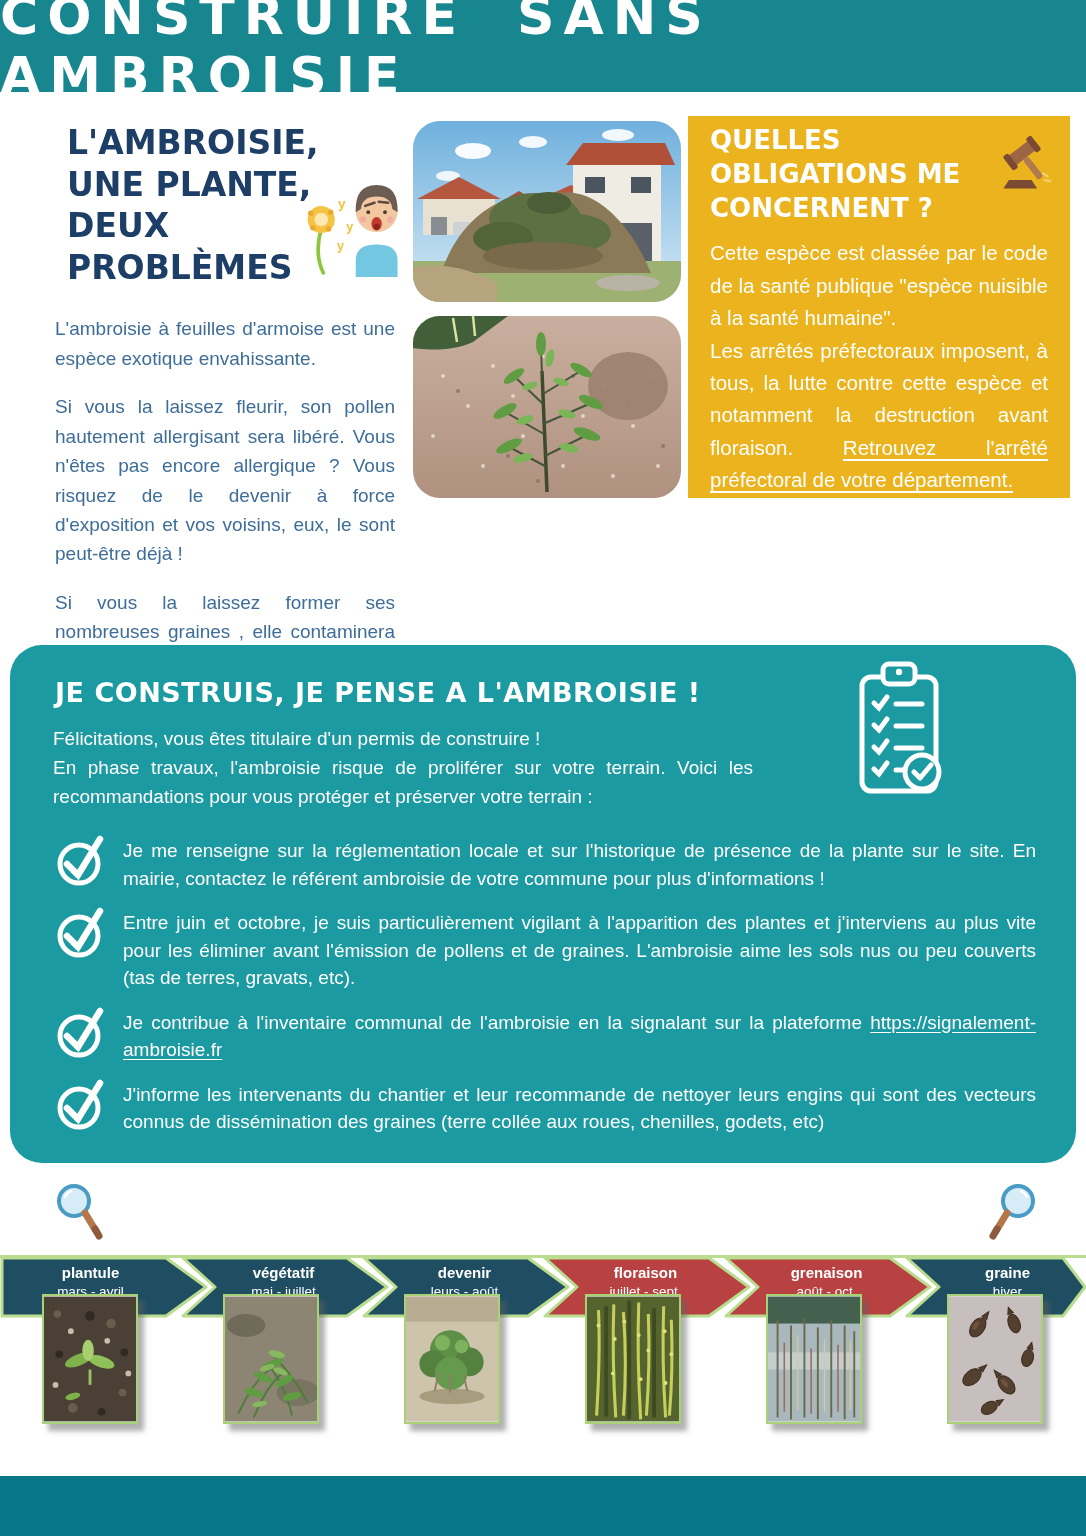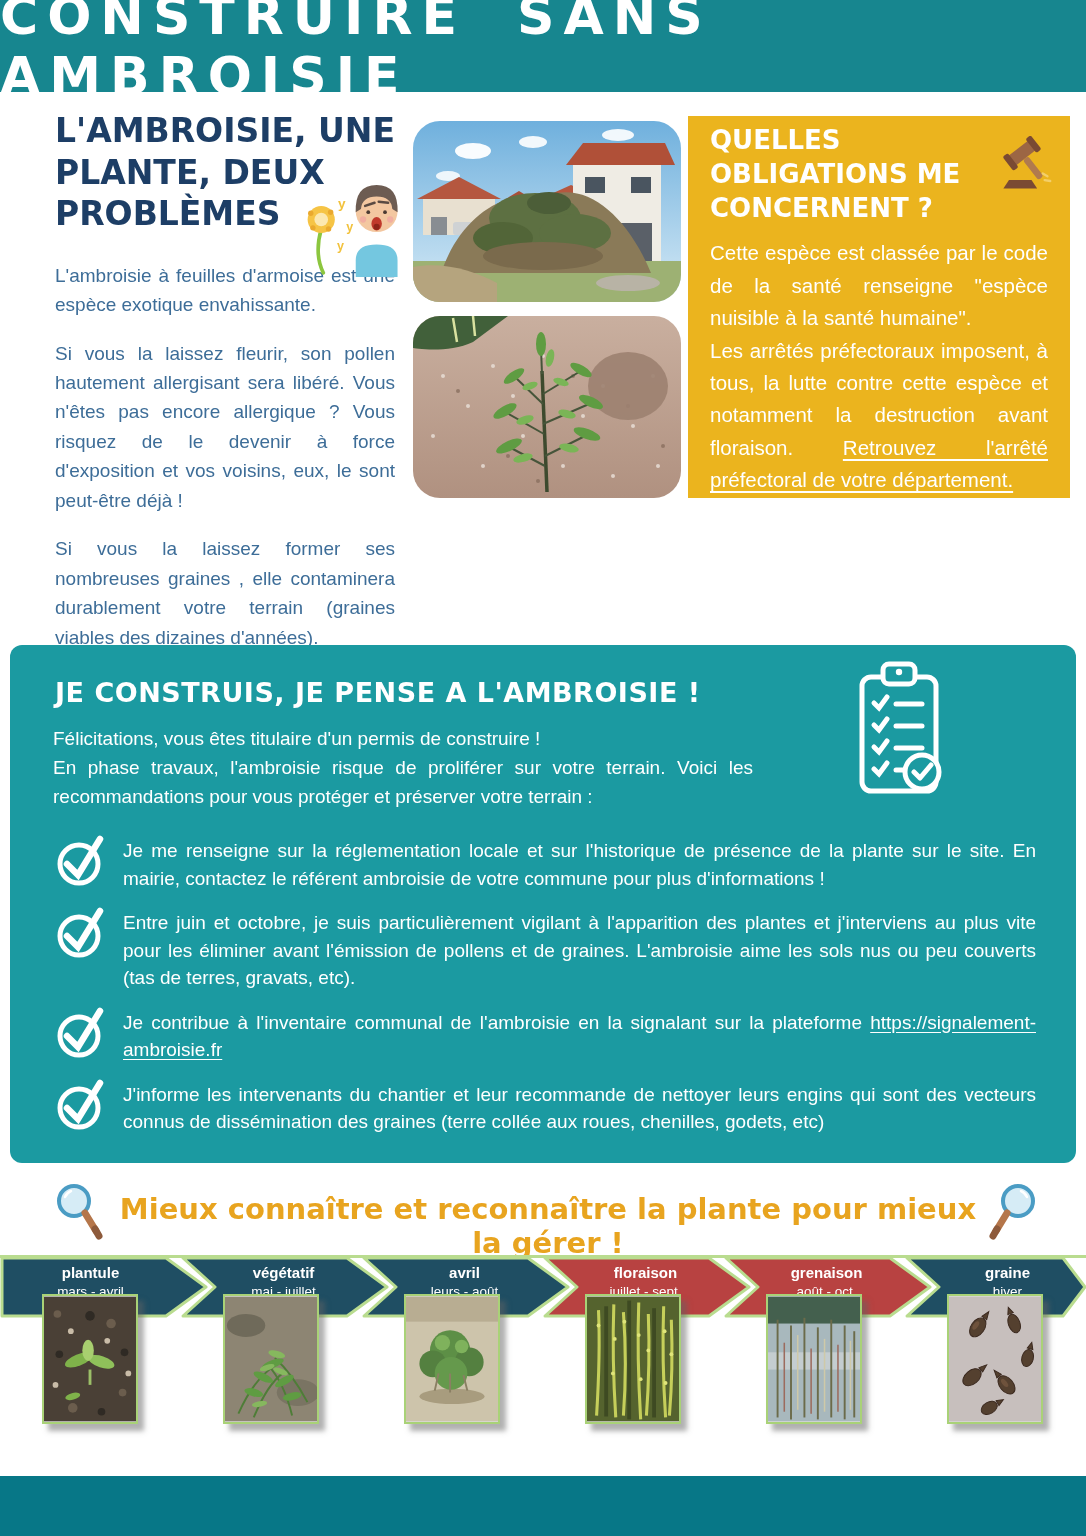--- a/index.html
+++ b/index.html
@@ -14,21 +14,21 @@
         font-family:"Liberation Sans","DejaVu Sans",sans-serif;margin:0 auto;}
 
   
   .topbar{position:absolute;left:0;top:0;width:100%;height:92px;background:var(--teal_header);
           display:flex;align-items:center;justify-content:flex-start;}
   .topbar h1{margin:0;color:#fff;font-size:52px;font-weight:800;letter-spacing:9px;word-spacing:24px;
              font-family:"DejaVu Sans","Liberation Sans",sans-serif;}
 
   
   .col-left{position:absolute;left:55px;top:110px;width:340px;}
-  .col-left h2{margin:0;color:var(--navy);font-size:33px;line-height:1.26;font-weight:800;
+  .col-left h2{margin:12px;color:var(--navy);font-size:33px;line-height:1.26;font-weight:800;
                font-family:"DejaVu Sans","Liberation Sans",sans-serif;}
   .allergy-icon{position:absolute;left:243px;top:52px;width:105px;height:115px;}
   .col-left .paras{margin-top:26px;}
   .col-left p{margin:0 0 19px;color:var(--body_blue);font-size:19px;line-height:1.55;text-align:justify;}
 
   
   .photo{position:absolute;left:413px;width:268px;overflow:hidden;border-radius:27px;}
   .photo-1{top:121px;height:181px;}
   .photo-2{top:316px;height:182px;}
   .photo svg{display:block;width:100%;height:100%;}
@@ -42,21 +42,21 @@
   .yellowbox p{margin:0;font-size:20.5px;line-height:1.58;text-align:justify;}
   .yellowbox a{color:#fff;text-decoration:underline;text-underline-offset:4px;}
 
   
   .protect{position:absolute;left:400px;top:522px;width:672px;margin:0;text-align:center;
            color:var(--navy);font-size:31px;font-weight:800;line-height:1.5;
            font-family:"DejaVu Sans","Liberation Sans",sans-serif;}
 
   
   .tealbox{position:absolute;left:10px;top:645px;width:1066px;height:518px;background:var(--teal_panel);
-           border-radius:12px;color:#fff;}
+           border-radius:32px;color:#fff;}
   .tealbox h2{position:absolute;left:45px;top:32px;margin:0;font-size:27px;font-weight:800;letter-spacing:.5px;
               font-family:"DejaVu Sans","Liberation Sans",sans-serif;}
   .clipboard-icon{position:absolute;right:130px;top:14px;width:92px;height:142px;}
   .teal-intro{position:absolute;left:43px;top:80px;width:700px;font-size:19px;line-height:1.52;}
   .teal-intro p{margin:0;text-align:justify;}
   .check-items{position:absolute;left:43px;top:192px;right:40px;display:flex;flex-direction:column;gap:17px;}
   .check-row{display:flex;align-items:flex-start;gap:16px;}
   .check-icon{flex:0 0 54px;width:54px;height:54px;margin-top:-4px;}
   .check-row p{margin:0;font-size:19px;line-height:1.45;text-align:justify;}
   .check-row a{color:#fff;text-decoration:underline;text-underline-offset:3px;}
@@ -237,21 +237,21 @@
     <svg class="gavel-icon" viewBox="0 0 64 64" aria-hidden="true">
       <g transform="rotate(-38 30 20)">
         <rect x="16" y="12" width="30" height="13" rx="4" fill="#9c6644"></rect>
         <rect x="12" y="9" width="7" height="19" rx="2.5" fill="#7a4a33"></rect>
         <rect x="43" y="9" width="7" height="19" rx="2.5" fill="#7a4a33"></rect>
         <rect x="27" y="25" width="7" height="27" rx="3" fill="#b07a4e"></rect>
       </g>
       <path d="M10,56 h36 l-6,-9 h-24 z" fill="#7a4a33"></path>
       <path d="M52,40 l5,3 M54,47 l6,1" stroke="#f3cf6a" stroke-width="2.5" stroke-linecap="round"></path>
     </svg>
-    <p>Cette espèce est classée par le code de la santé renseigne "espèce nuisible à la santé humaine".</p>
+    <p>Cette espèce est classée par le code de la santé publique "espèce nuisible à la santé humaine".</p>
     <p><span>Les arrêtés préfectoraux imposent, à tous, la lutte contre cette espèce et notamment la destruction avant floraison. </span><a href="#">Retrouvez l'arrêté préfectoral de votre département.</a></p>
   </section>
 
 
   <section class="tealbox">
     <h2>JE CONSTRUIS, JE PENSE A L'AMBROISIE !</h2>
     <svg class="clipboard-icon" viewBox="0 0 92 142" aria-hidden="true">
       <rect x="8" y="18" width="74" height="114" rx="9" fill="none" stroke="#fff" stroke-width="5"></rect>
       <rect x="29" y="5" width="32" height="20" rx="6" fill="#1b9aa1" stroke="#fff" stroke-width="5"></rect>
       <circle cx="45" cy="13" r="3.2" fill="#fff"></circle>
@@ -304,21 +304,20 @@
     </div>
   </section>
 
   <section class="know">
     <svg class="magnifier-left" viewBox="0 0 56 66" aria-hidden="true">
       <circle cx="22" cy="20" r="15" fill="#d6ecf6" stroke="#4a9cc4" stroke-width="4"></circle>
       <path d="M13,16 a11,11 0 0 1 6,-6" stroke="#fff" stroke-width="2.5" fill="none" stroke-linecap="round"></path>
       <line x1="33" y1="32" x2="44" y2="50" stroke="#b5764a" stroke-width="7" stroke-linecap="round"></line>
       <line x1="43" y1="48" x2="47" y2="55" stroke="#8d5a3b" stroke-width="7" stroke-linecap="round"></line>
     </svg>
-    <h2>Mieux connaître et reconnaître la plante pour mieux la gérer !</h2>
     <svg class="magnifier-right" viewBox="0 0 56 66" aria-hidden="true">
       <g transform="translate(56,0) scale(-1,1)">
         <circle cx="22" cy="20" r="15" fill="#d6ecf6" stroke="#4a9cc4" stroke-width="4"></circle>
         <path d="M13,16 a11,11 0 0 1 6,-6" stroke="#fff" stroke-width="2.5" fill="none" stroke-linecap="round"></path>
         <line x1="33" y1="32" x2="44" y2="50" stroke="#b5764a" stroke-width="7" stroke-linecap="round"></line>
         <line x1="43" y1="48" x2="47" y2="55" stroke="#8d5a3b" stroke-width="7" stroke-linecap="round"></line>
       </g>
     </svg>
   </section>
 
@@ -396,21 +395,21 @@
           </g>
         </svg>
       </div>
     </div>
 
     <div class="stage" style="left:362px;z-index:4">
       <svg class="chev" viewBox="0 0 210 62">
           <path d="M2,2 H166 L206,31 L166,60 H2 L34,31 Z" stroke="#b9dc8f" stroke-width="3" stroke-linejoin="round" fill="#1f4e63"></path>
         </svg>
       <div class="stage-text">
-        <span class="stage-label">avril</span>
+        <span class="stage-label">devenir</span>
         <span class="stage-period">leurs - août</span>
       </div>
       <div class="stage-photo">
         <svg viewBox="0 0 96 130">
             <rect width="96" height="130" fill="#cdc4ab"></rect>
           <rect width="96" height="26" fill="#b8ad92"></rect>
           <ellipse cx="48" cy="104" rx="34" ry="8" fill="#a89c7e"></ellipse>
           <circle cx="46" cy="56" r="21" fill="#5d8f46"></circle>
             <circle cx="28" cy="70" r="14" fill="#548040"></circle>
           <circle cx="66" cy="68" r="15" fill="#548040"></circle>

